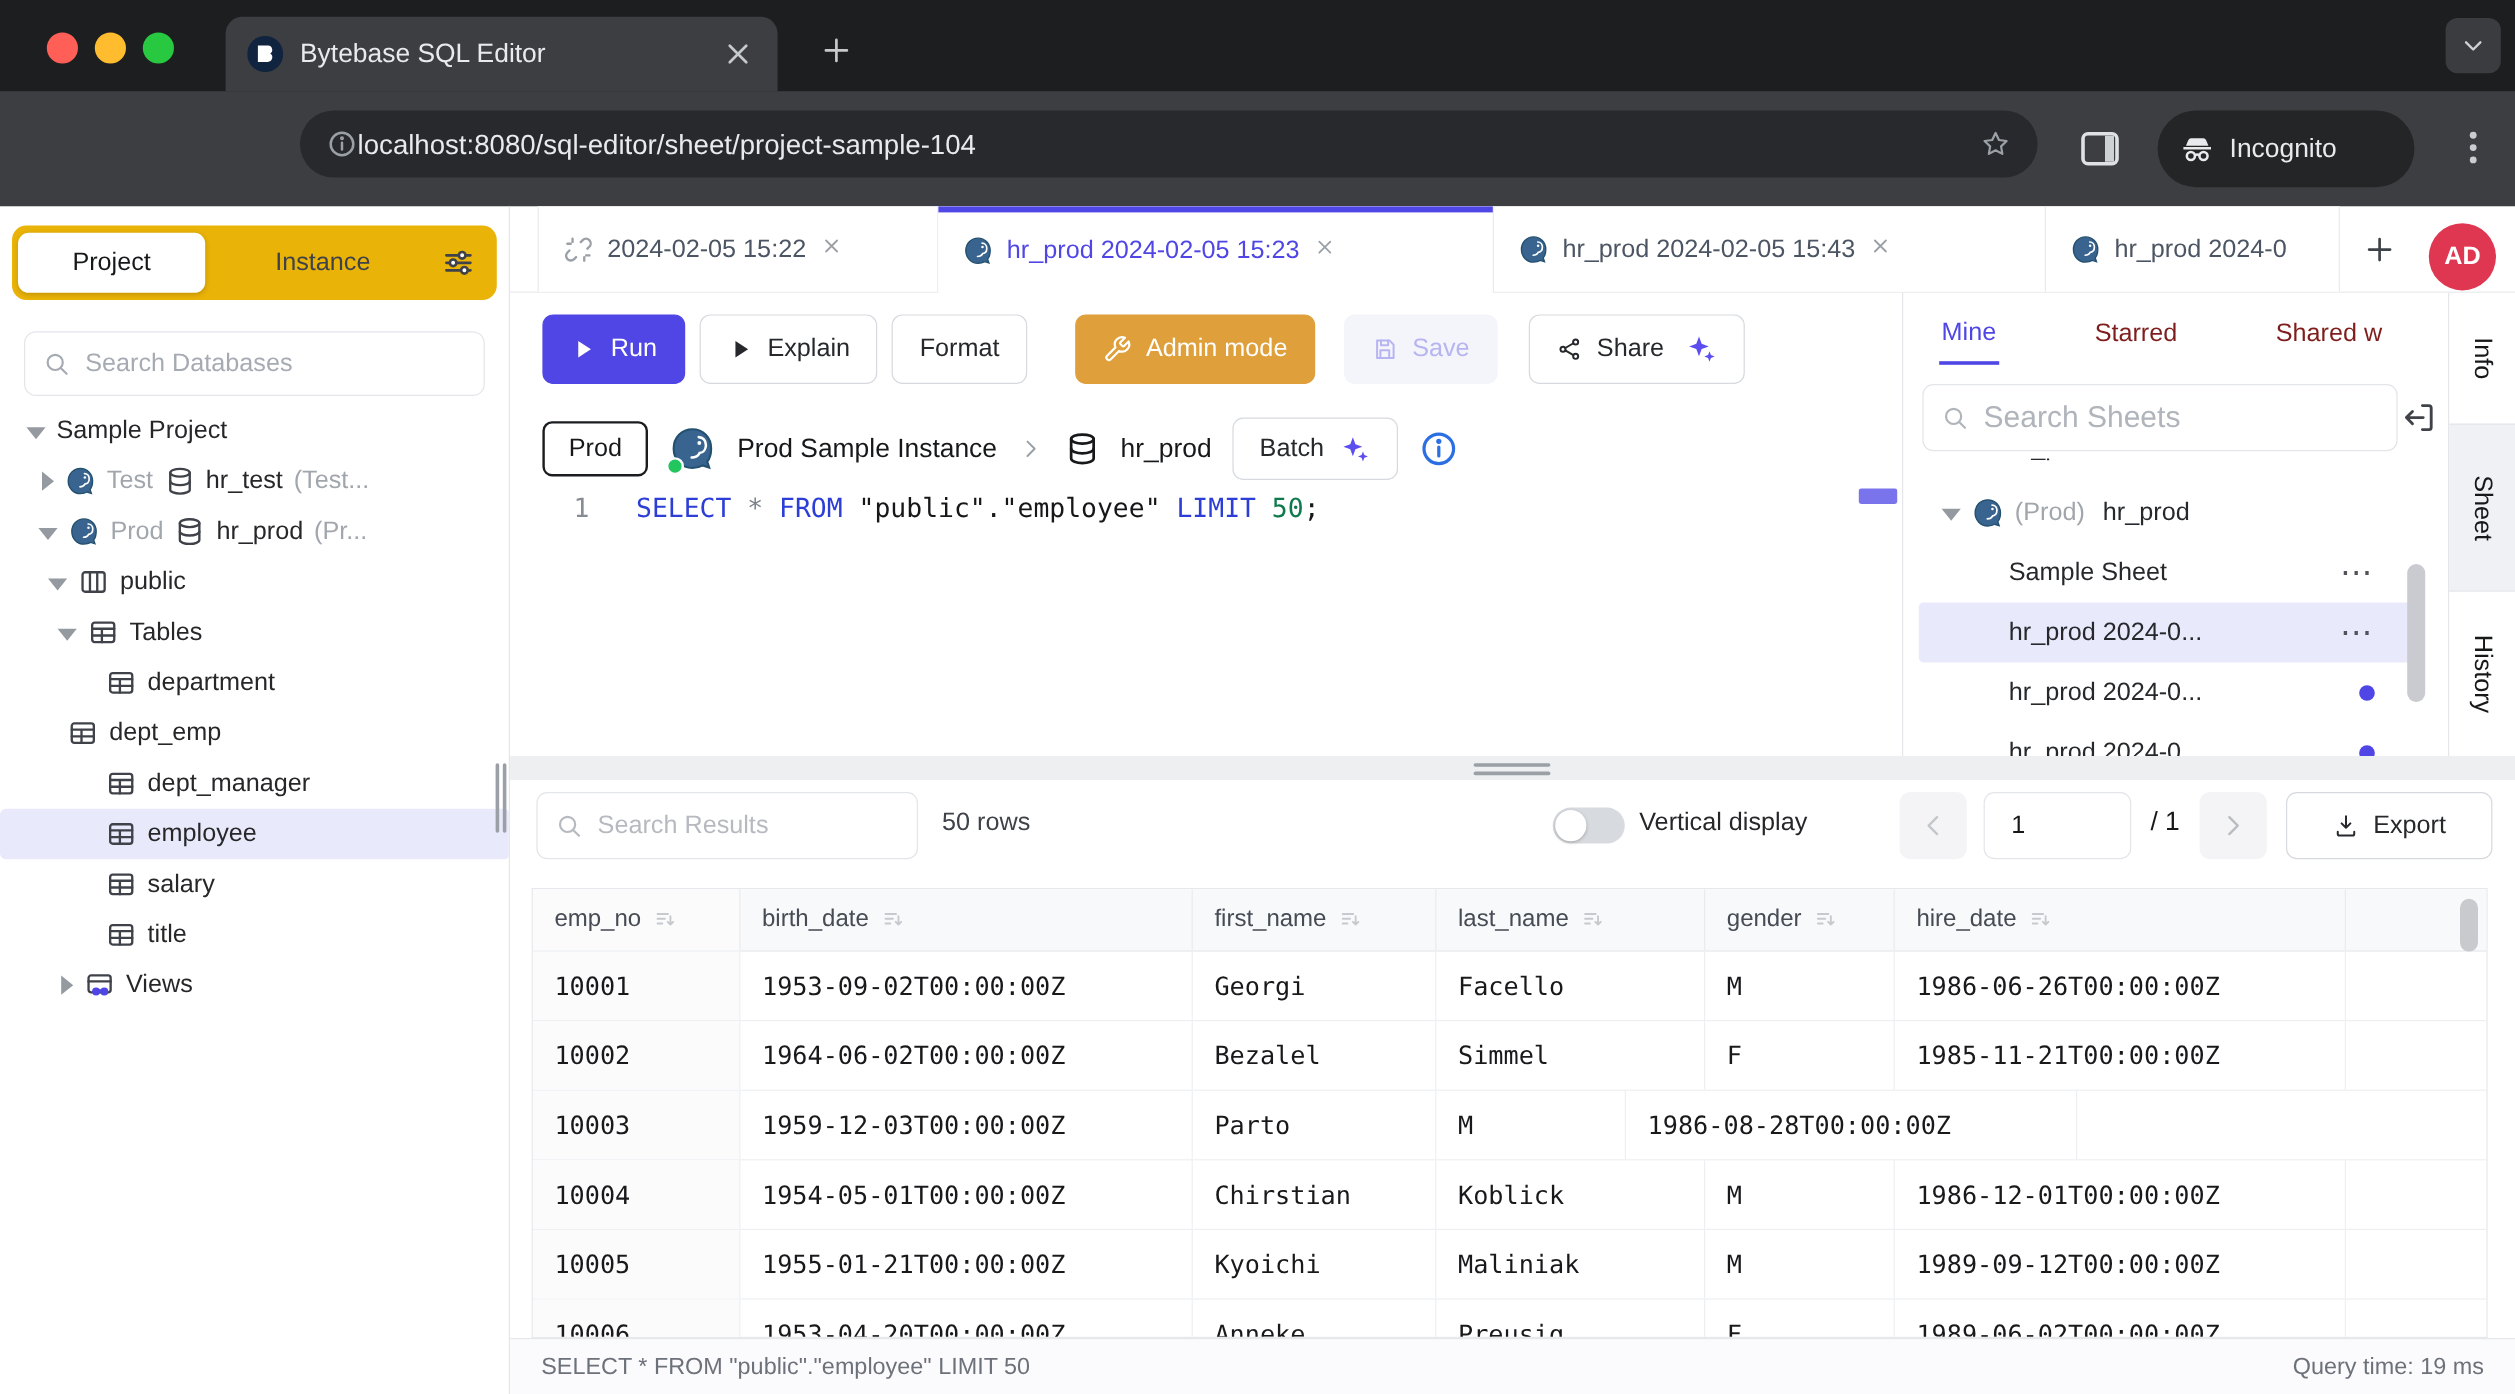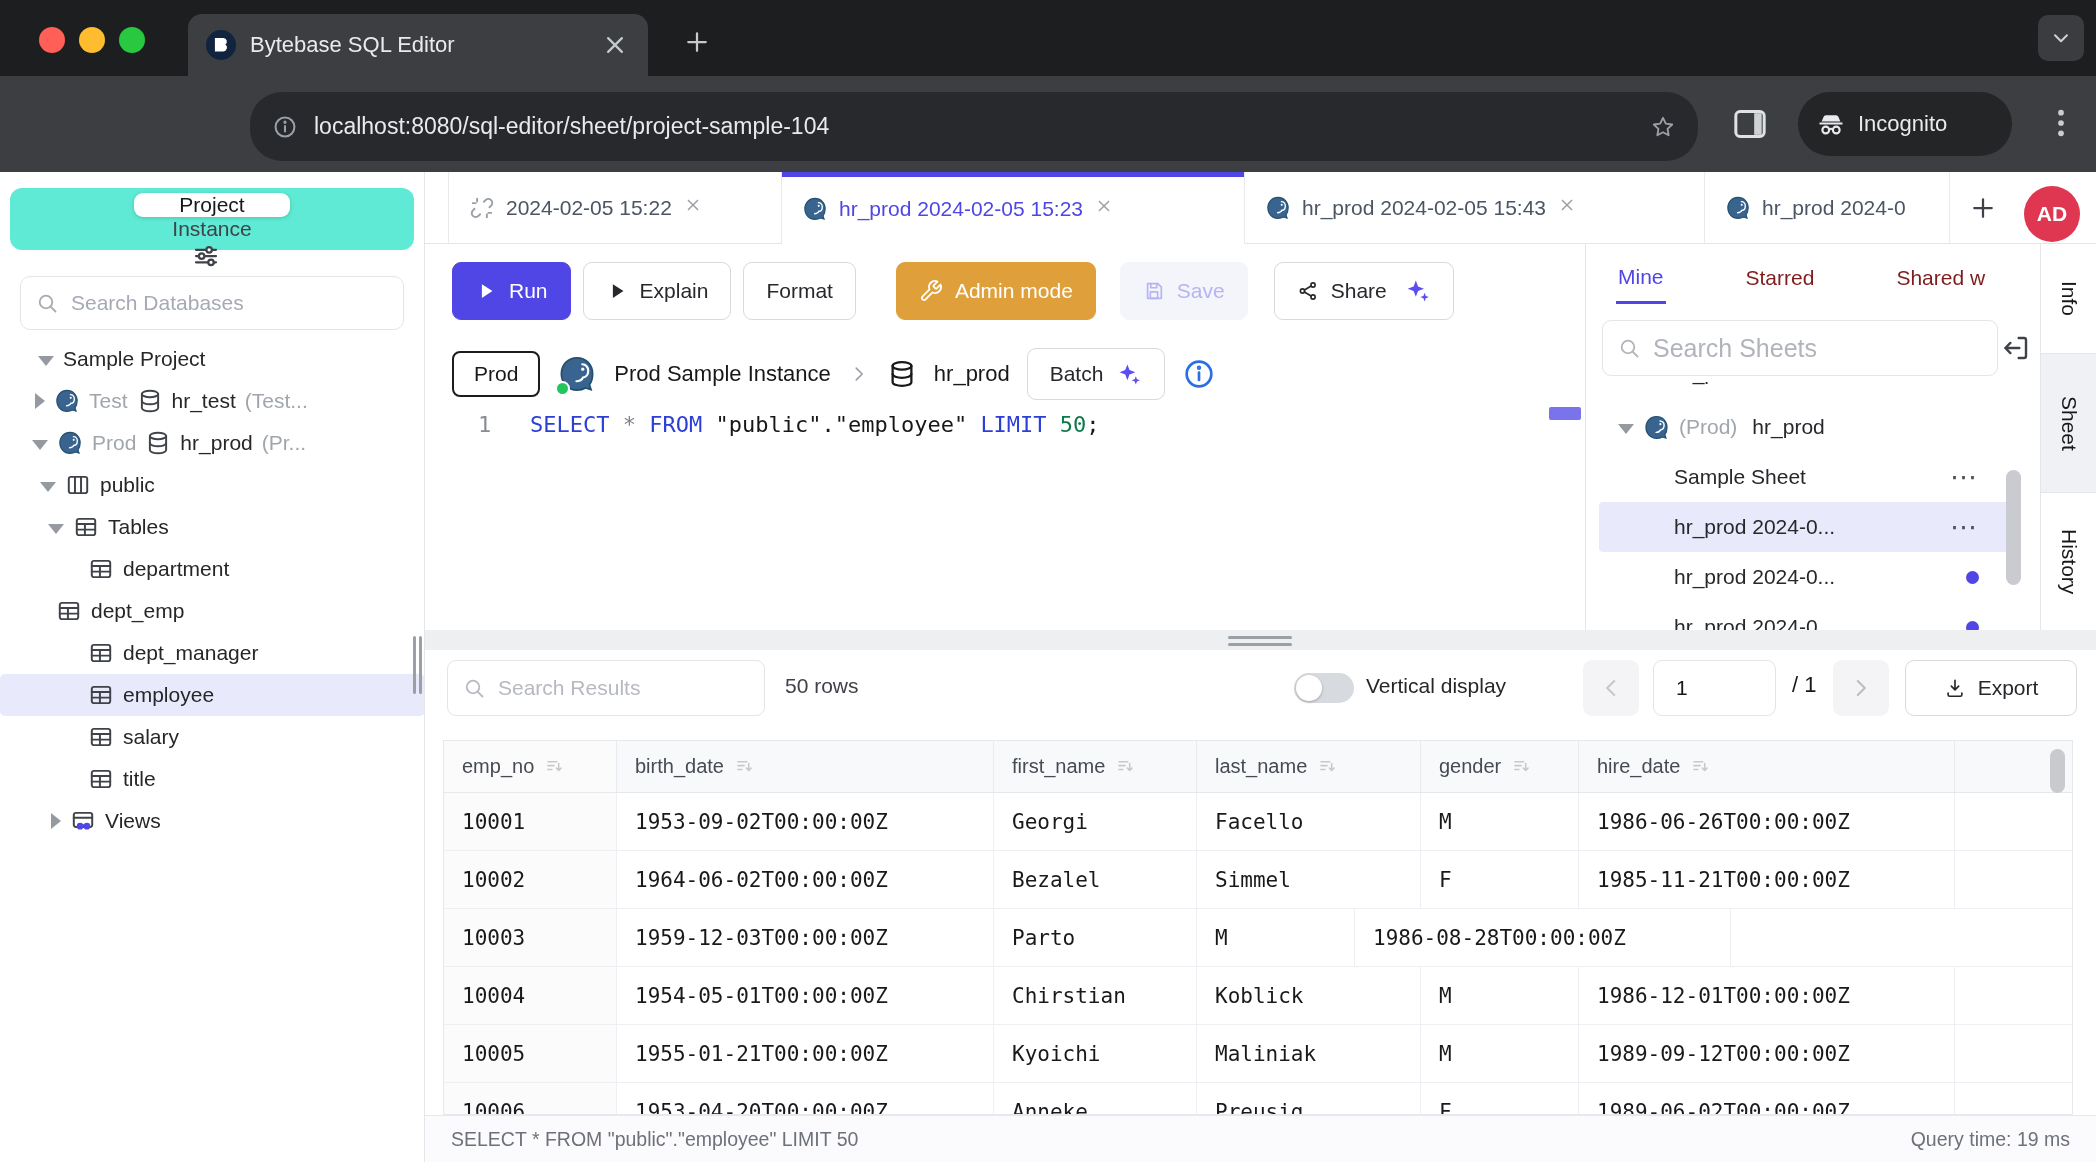--- a/index.html
+++ b/index.html
@@ -16,39 +16,39 @@
         border-radius:14px 14px 0 0;display:flex;align-items:center;gap:14px;padding:0 18px;box-sizing:border-box;}
   #btab .icon{width:30px;height:30px;}
   #btab-title{color:#e8eaed;font-size:22px;flex:1;white-space:nowrap;overflow:hidden;}
   #btab-close{color:#c7cacd;width:22px;height:22px;}
   #newtab{position:absolute;left:682px;top:27px;width:30px;height:30px;color:#c7cacd;}
   #tabchev{position:absolute;left:2038px;top:15px;width:46px;height:46px;background:#3a3c3f;border-radius:10px;
            display:flex;align-items:center;justify-content:center;color:#cfd2d5;}
   #tabchev .icon{width:26px;height:26px;}
   .navbtn{position:absolute;top:100px;width:34px;height:34px;color:#85898d;}
   #reload{color:#ced2d5;}
-  #urlbar{position:absolute;left:250px;top:92px;width:1448px;height:69px;background:#28292c;border-radius:32px;
-          display:flex;align-items:center;gap:16px;padding:0 22px;box-sizing:border-box;}
+  #urlbar{position:absolute;left:250px;top:92px;width:1448px;height:56px;background:#28292c;border-radius:32px;
+          display:flex;align-items:center;padding:0 22px;box-sizing:border-box;}
   #urlbar .icon{width:26px;height:26px;color:#9aa0a6;}
   #url-text{color:#e8eaed;font-size:23px;flex:1;white-space:nowrap;overflow:hidden;}
   #url-star{color:#cfd3d6;}
   #sidepanel-btn{position:absolute;left:1730px;top:104px;width:40px;height:40px;color:#dfe2e5;}
   #sidepanel-btn .icon{width:40px;height:40px;}
   #incog{position:absolute;left:1798px;top:92px;width:214px;height:64px;background:#232527;border-radius:32px;
          display:flex;align-items:center;gap:12px;padding:0 18px;box-sizing:border-box;color:#e8eaed;}
   #incog .icon{width:30px;height:30px;}
   #incog span{font-size:22px;text-align:center;}
   #menu3{position:absolute;left:2042px;top:104px;width:38px;height:38px;color:#c9ccd0;}
   #menu3 .icon{width:38px;height:38px;}
 
   
   #sidebar{position:absolute;left:0;top:172px;width:425px;height:990px;background:#fff;
            border-right:1px solid #e4e6ea;box-sizing:border-box;overflow:hidden;}
-  #seg{position:absolute;left:10px;top:16px;width:404px;height:62px;background:#5eead4;border-radius:12px;
-       display:flex;align-items:center;padding:5px;box-sizing:border-box;flex-direction:column;}
+  #seg{position:absolute;left:10px;top:16px;width:404px;height:62px;background:#eab308;border-radius:12px;
+       display:flex;align-items:center;padding:5px;box-sizing:border-box;}
   #seg-project{width:156px;height:50px;background:#fff;border-radius:9px;box-shadow:0 1px 4px rgba(0,0,0,.16);
        display:flex;align-items:center;justify-content:center;font-size:21px;color:#17181a;}
   #seg-instance{flex:1;text-align:center;font-size:21px;color:#3f4349;}
   #seg-tune{width:30px;height:30px;color:#3f4349;margin-right:12px;}
   #db-search{position:absolute;left:20px;top:104px;width:384px;height:54px;border:1px solid #e3e5e9;border-radius:10px;
        display:flex;align-items:center;gap:10px;padding:0 14px;box-sizing:border-box;}
   #db-search .icon{width:24px;height:24px;color:#a6abb3;}
   #db-search input{border:none;outline:none;flex:1;font-size:21px;color:#27272a;font-family:inherit;min-width:0;}
   #db-search input::placeholder{color:#a6abb3;}
   #dbtree{position:absolute;left:0;top:166px;width:425px;}
@@ -297,21 +297,21 @@
     <div id="db-search">
       <span class="icon">
           <svg viewBox="0 0 24 24" fill="none" stroke="currentColor" stroke-width="1.8" stroke-linecap="round" stroke-linejoin="round">
             <circle cx="11" cy="11" r="6.3"></circle>
             <path d="M15.8 15.8L20.5 20.5"></path>
           </svg>
         </span>
       <input placeholder="Search Databases" style="">
     </div>
     <div id="dbtree">
-        <div class="trow" style="padding-left:38px">
+        <div class="trow" style="padding-left:22px">
           <span class="caret caret-open"></span>
           <span class="">Sample Project</span>
         </div>
         <div class="trow" style="padding-left:32px">
           <span class="caret caret-closed"></span>
           <span class="icon ">
             <svg viewBox="0 0 32 32">
               <path d="M16 3C8.8 3 3.5 8.6 3.5 15.8c0 7.3 5.3 13 12.5 13 2.9 0 5-.6 6.9-1.7l4.3 1.4-1.3-4c1.9-2.2 2.6-5.2 2.6-8.7C28.5 8.6 23.2 3 16 3z" fill="#39648f" stroke="#24506f" stroke-width="1.4"></path>
               <path d="M20.2 8.2c2.9 0 4.8 2.4 4.8 5.2 0 2.9-1.7 5.2-4.2 5.4-.9 1.9-2.9 3-5.3 3" fill="none" stroke="#fff" stroke-width="1.7" stroke-linecap="round"></path>
               <circle cx="20.6" cy="12.1" r="1.3" fill="#fff"></circle>

